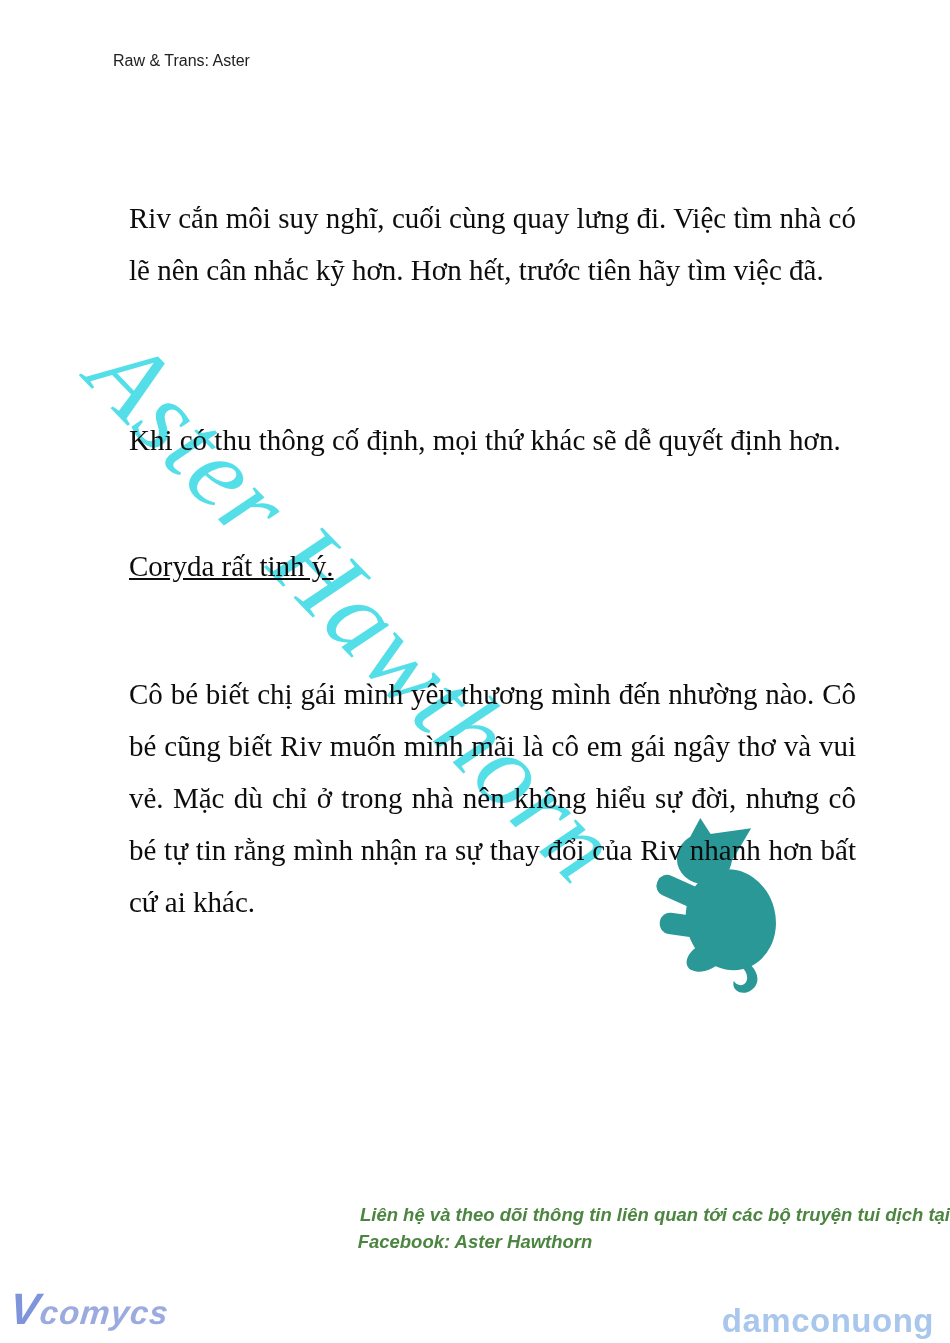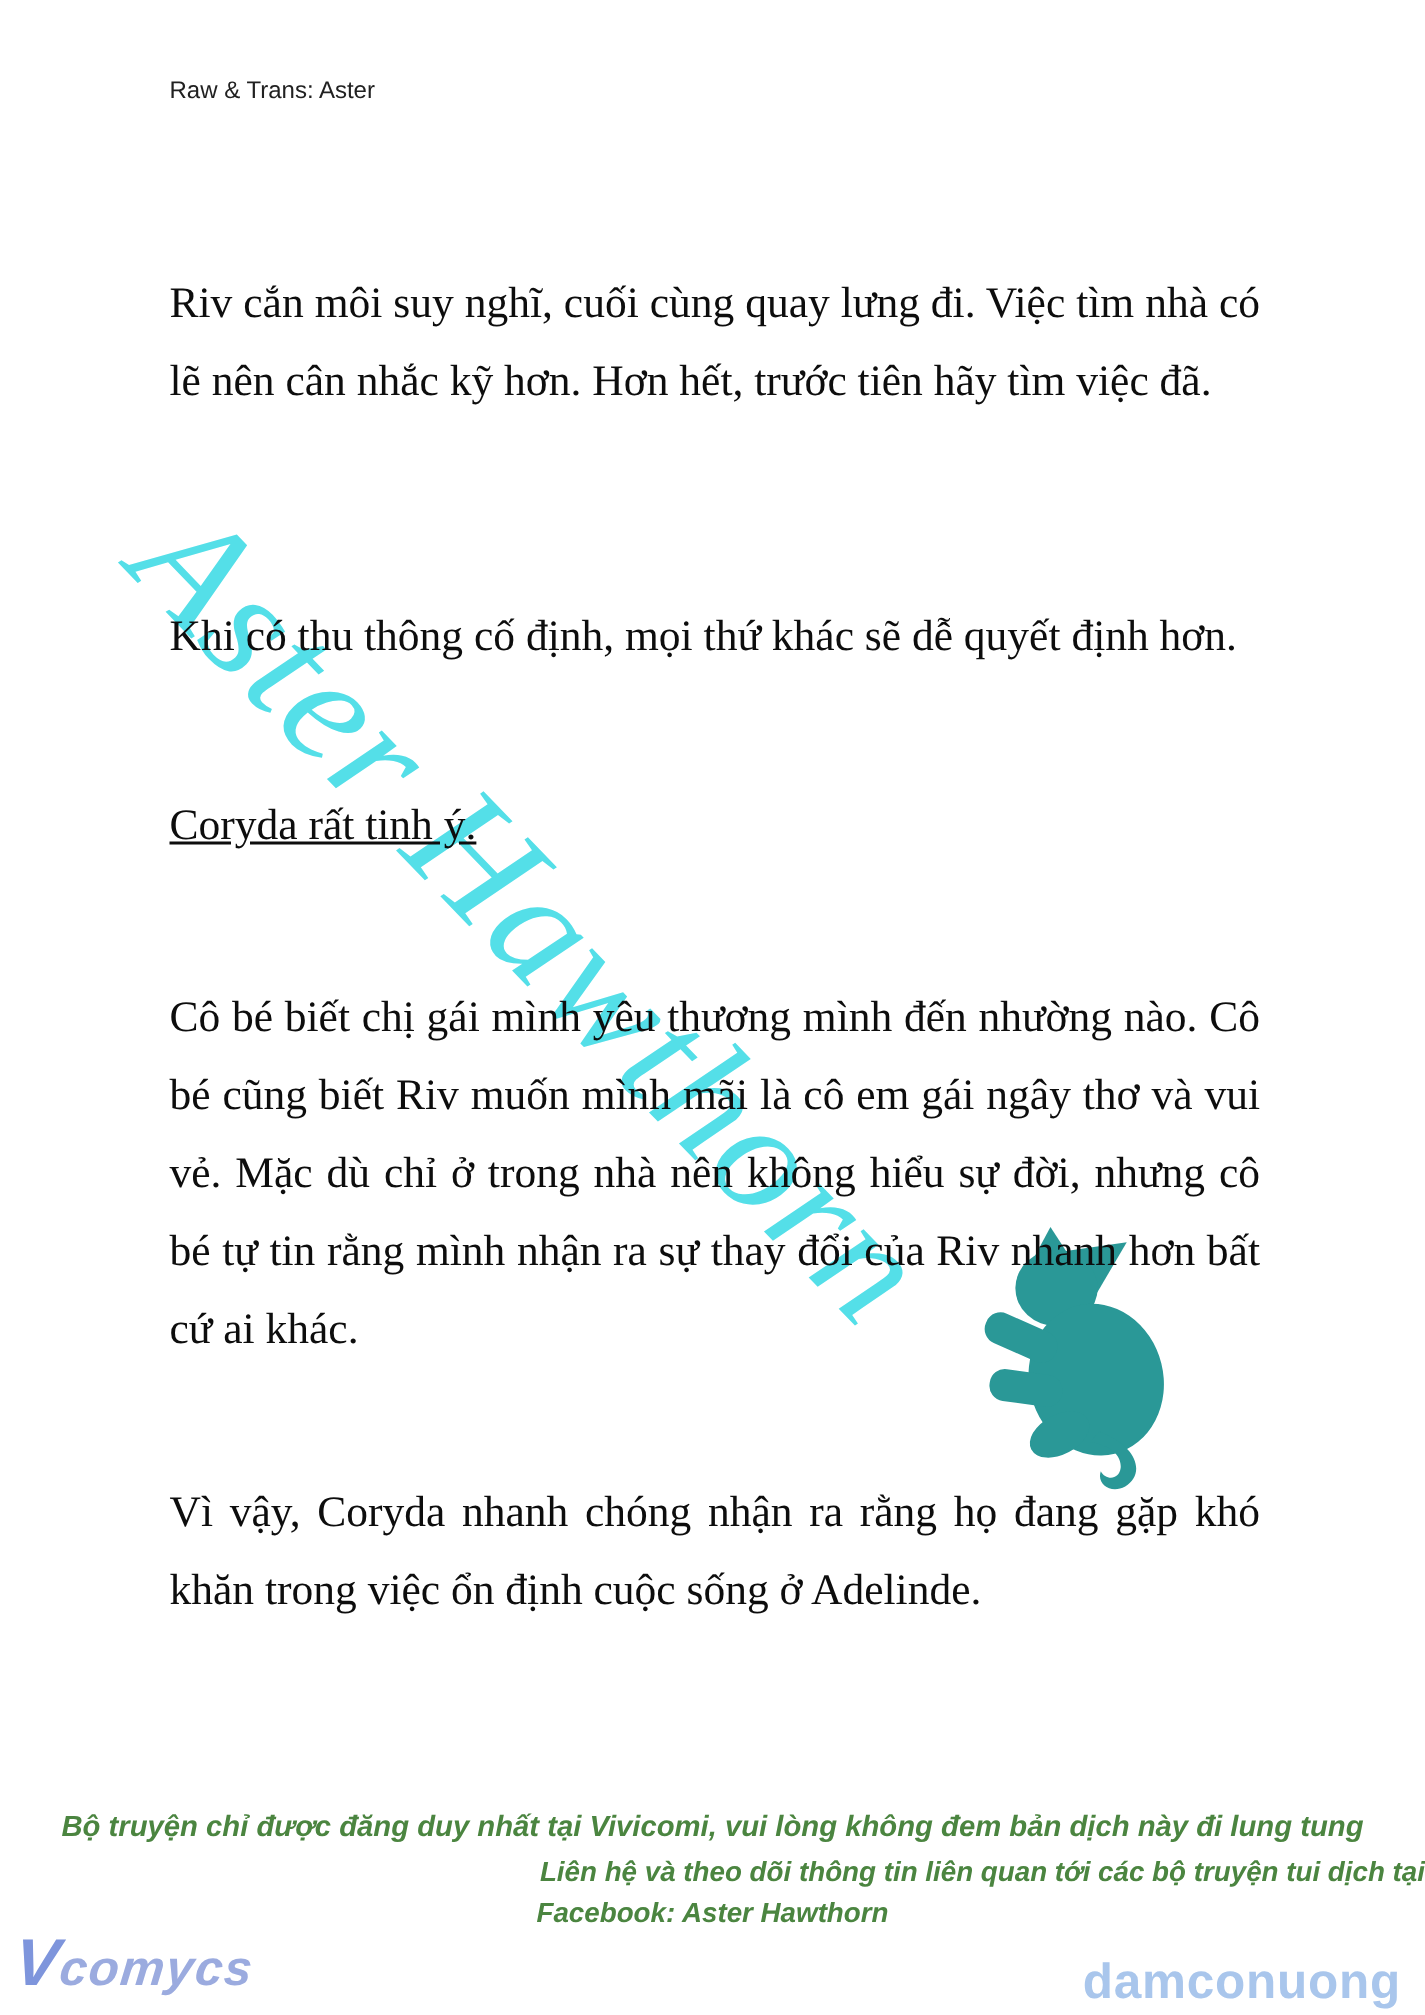--- a/index.html
+++ b/index.html
@@ -37,21 +37,21 @@
     width:138px; height:178px;
     z-index:1;
   }
 
   .para {
     position:absolute; left:113px; width:727px;
     font-size:29px; line-height:52px;
     color:#0d0d0d;
     text-align:justify;
     z-index:2;
-    margin:0;
+    margin:16px;
   }
   .para-1 { top:176px; }
   .para-2 { top:398px; }
   .para-3 { top:524px;text-decoration:underline; }
   .para-4 { top:652px; }
   .para-5 { top:982px; }
 
   .footer {
     position:absolute; left:0; right:0; top:1202px;
     text-align:center;
@@ -108,24 +108,22 @@
   </svg>
 
   <p class="para para-1">Riv cắn môi suy nghĩ, cuối cùng quay lưng đi. Việc tìm nhà có lẽ nên cân nhắc kỹ hơn. Hơn hết, trước tiên hãy tìm việc đã.</p>
 
   <p class="para para-2">Khi có thu thông cố định, mọi thứ khác sẽ dễ quyết định hơn.</p>
 
   <p class="para para-3">Coryda rất tinh ý.</p>
 
   <p class="para para-4">Cô bé biết chị gái mình yêu thương mình đến nhường nào. Cô bé cũng biết Riv muốn mình mãi là cô em gái ngây thơ và vui vẻ. Mặc dù chỉ ở trong nhà nên không hiểu sự đời, nhưng cô bé tự tin rằng mình nhận ra sự thay đổi của Riv nhanh hơn bất cứ ai khác.</p>
 
-  <p class="para para-5">Vì vậy, Coryda nhanh chóng nhận ra rằng họ đang gặp khó khăn trong việc ổn định cuộc sống ở Adelinde.</p>
 
   <div class="footer">
-    <div class="footer-line-1">Bộ truyện chỉ được đăng duy nhất tại Vivicomi, vui lòng không đem bản dịch này đi lung tung</div>
     <div class="footer-line-2">Liên hệ và theo dõi thông tin liên quan tới các bộ truyện tui dịch tại</div>
     <div class="footer-line-3">Facebook: Aster Hawthorn</div>
   </div>
 
   <div class="vcomycs-logo">Vcomycs</div>
 
   <div class="damconuong-logo">damconuong</div>
 
 </div>
 

